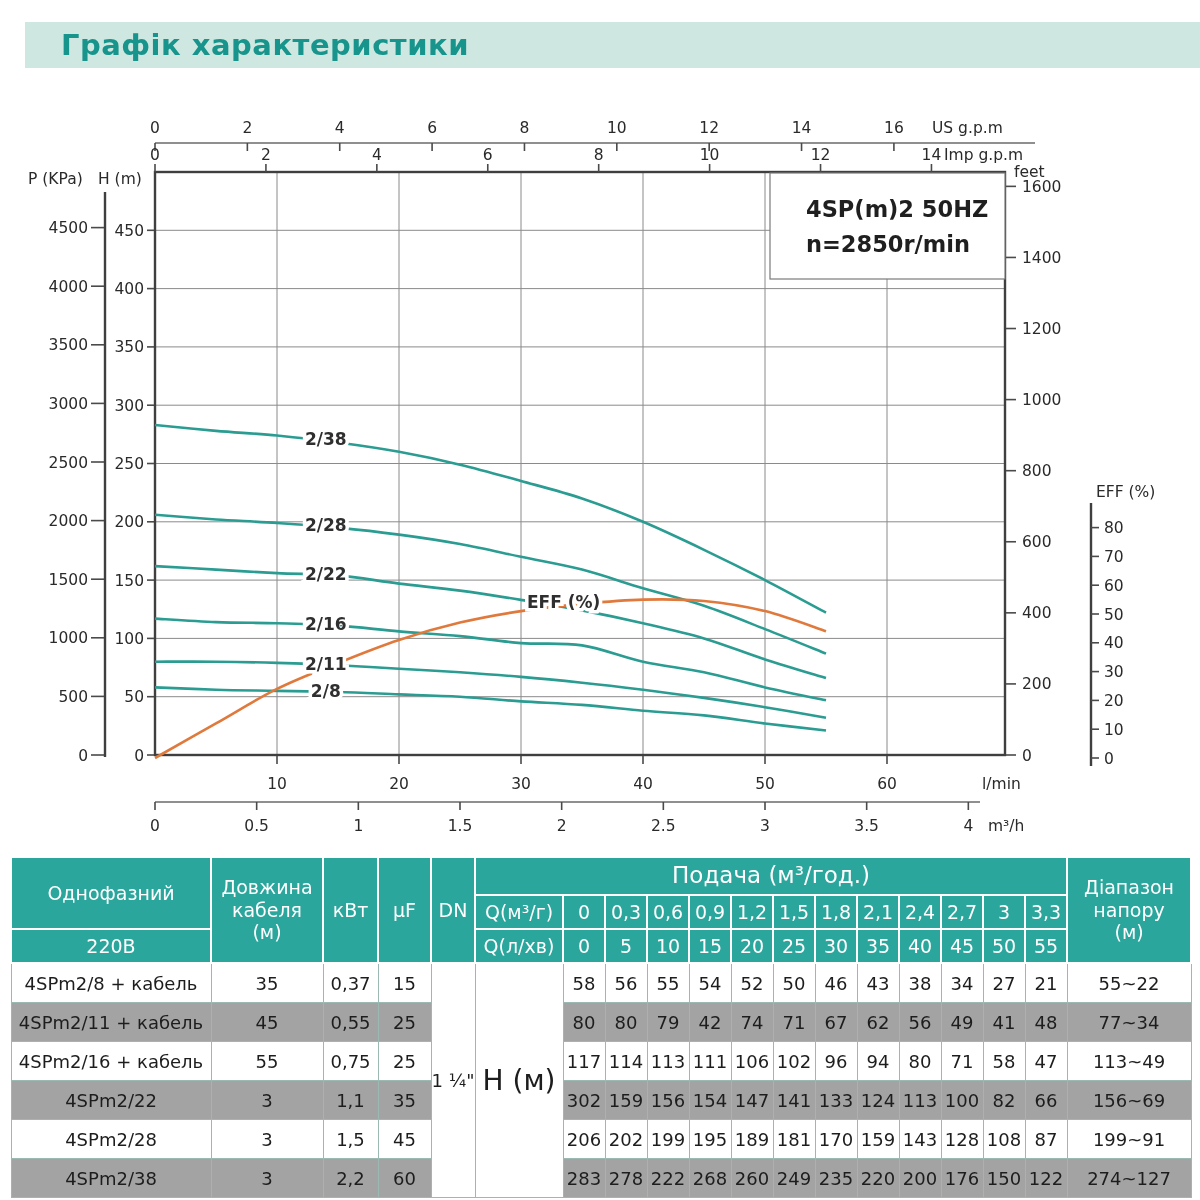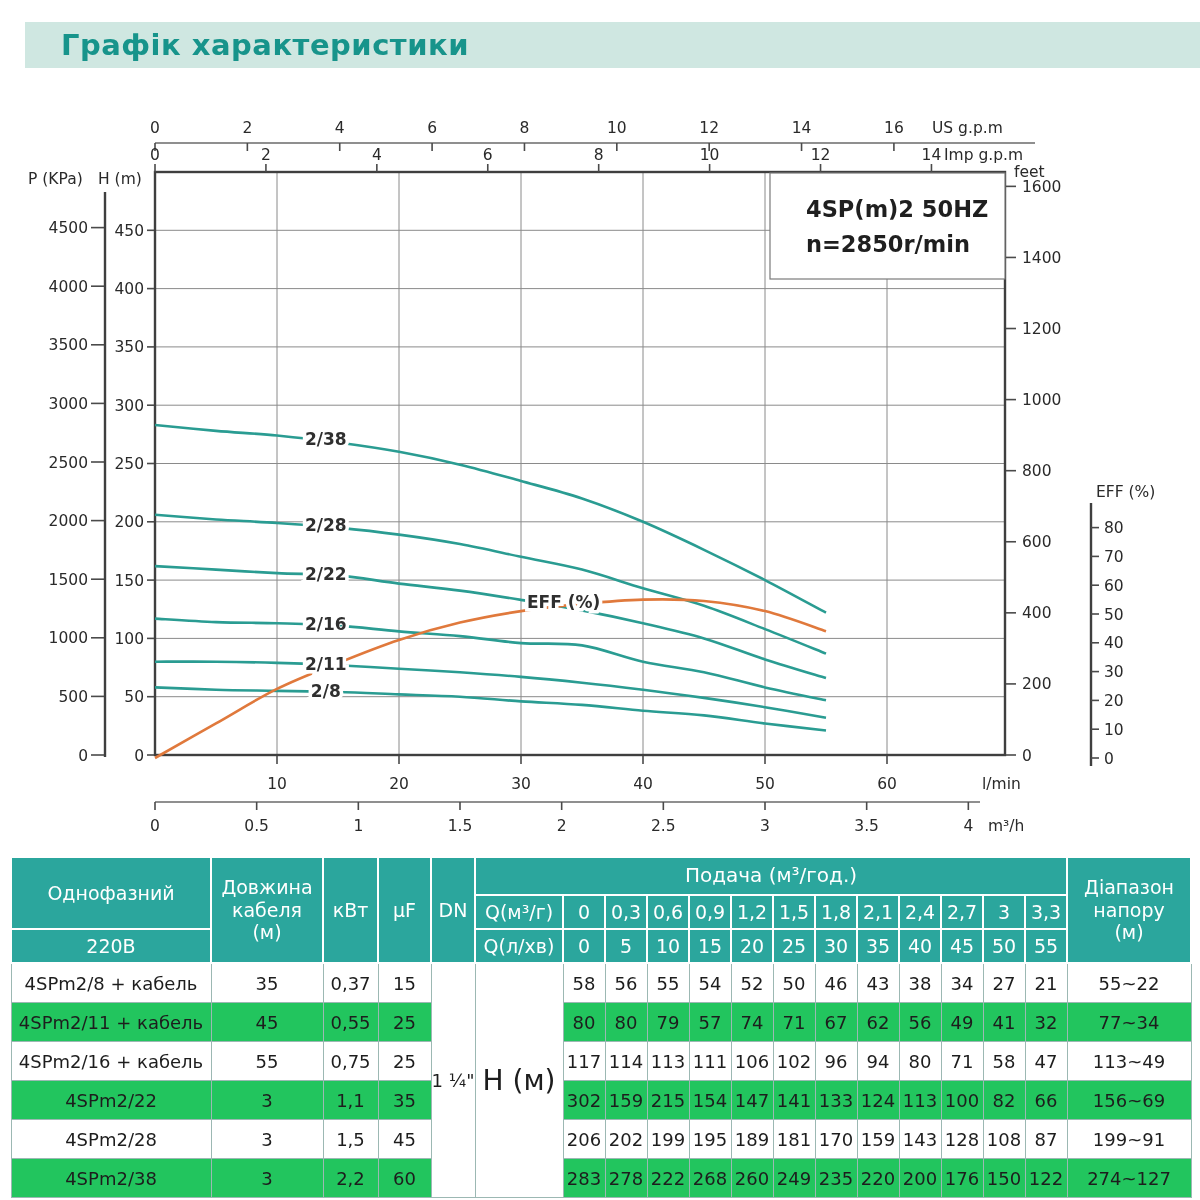--- a/index.html
+++ b/index.html
@@ -26,26 +26,26 @@
   .boxt{font-size:22.5px;font-weight:bold;fill:#1f1f1f;}
   #ptable{
     position:absolute;left:10px;top:856px;width:1180px;
     border-collapse:collapse;table-layout:fixed;
   }
   #ptable th{
     background:#2ba69d;color:#ffffff;font-weight:normal;border:2px solid #ffffff;
     font-size:19px;text-align:center;vertical-align:middle;white-space:pre-line;
     line-height:1.18;padding:2px;
   }
-  #ptable th.supply{font-size:20px;}
+  #ptable th.supply{font-size:23px;}
   #ptable td{
     border:1px solid #9cb8b3;text-align:center;vertical-align:middle;
     font-size:18px;color:#1d1d1d;height:38px;padding:0;background:#ffffff;
   }
-  #ptable tr.alt td{background:#22c55e;}
+  #ptable tr.alt td{background:#a3a3a3;}
   #ptable td.white{background:#ffffff !important;}
   #ptable td.hlab{font-size:28px;}
 </style>
 </head>
 <body>
 
 <div class="title-band">
   <span>Графік характеристики</span>
 </div>
 
@@ -352,29 +352,29 @@
         <td>55~22</td>
       </tr>
       <tr class="alt">
         <td>4SPm2/11 + кабель</td>
         <td>45</td>
         <td>0,55</td>
         <td>25</td>
         <td>80</td>
         <td>80</td>
         <td>79</td>
-        <td>57</td>
+        <td>42</td>
         <td>74</td>
         <td>71</td>
         <td>67</td>
         <td>62</td>
         <td>56</td>
         <td>49</td>
         <td>41</td>
-        <td>32</td>
+        <td>48</td>
         <td>77~34</td>
       </tr>
       <tr>
         <td>4SPm2/16 + кабель</td>
         <td>55</td>
         <td>0,75</td>
         <td>25</td>
         <td>117</td>
         <td>114</td>
         <td>113</td>
@@ -389,21 +389,21 @@
         <td>47</td>
         <td>113~49</td>
       </tr>
       <tr class="alt">
         <td>4SPm2/22</td>
         <td>3</td>
         <td>1,1</td>
         <td>35</td>
         <td>302</td>
         <td>159</td>
-        <td>215</td>
+        <td>156</td>
         <td>154</td>
         <td>147</td>
         <td>141</td>
         <td>133</td>
         <td>124</td>
         <td>113</td>
         <td>100</td>
         <td>82</td>
         <td>66</td>
         <td>156~69</td>

